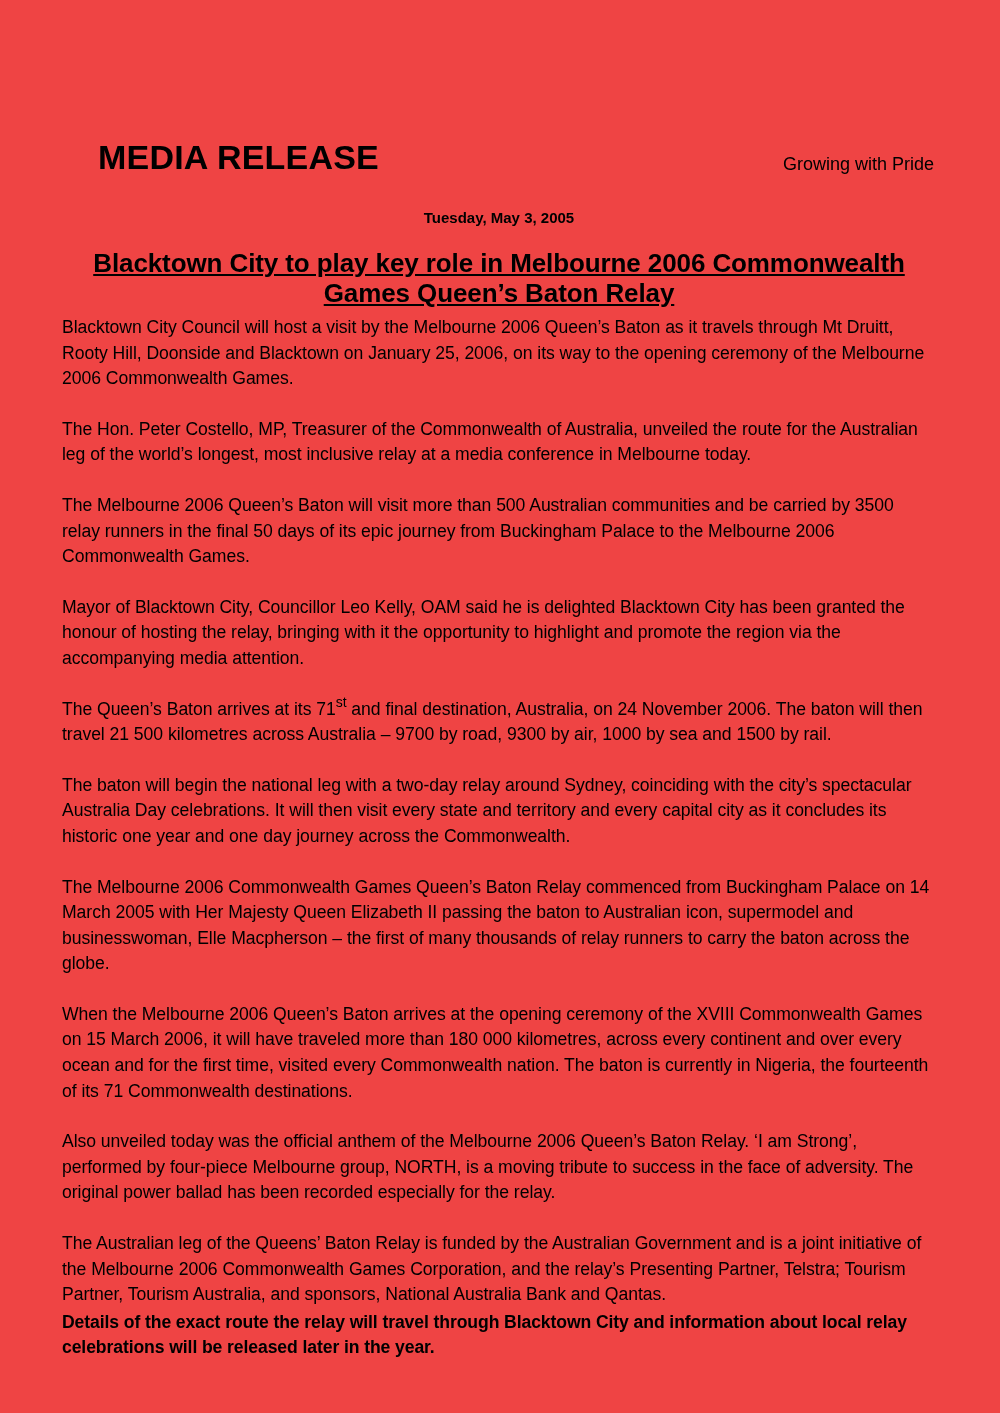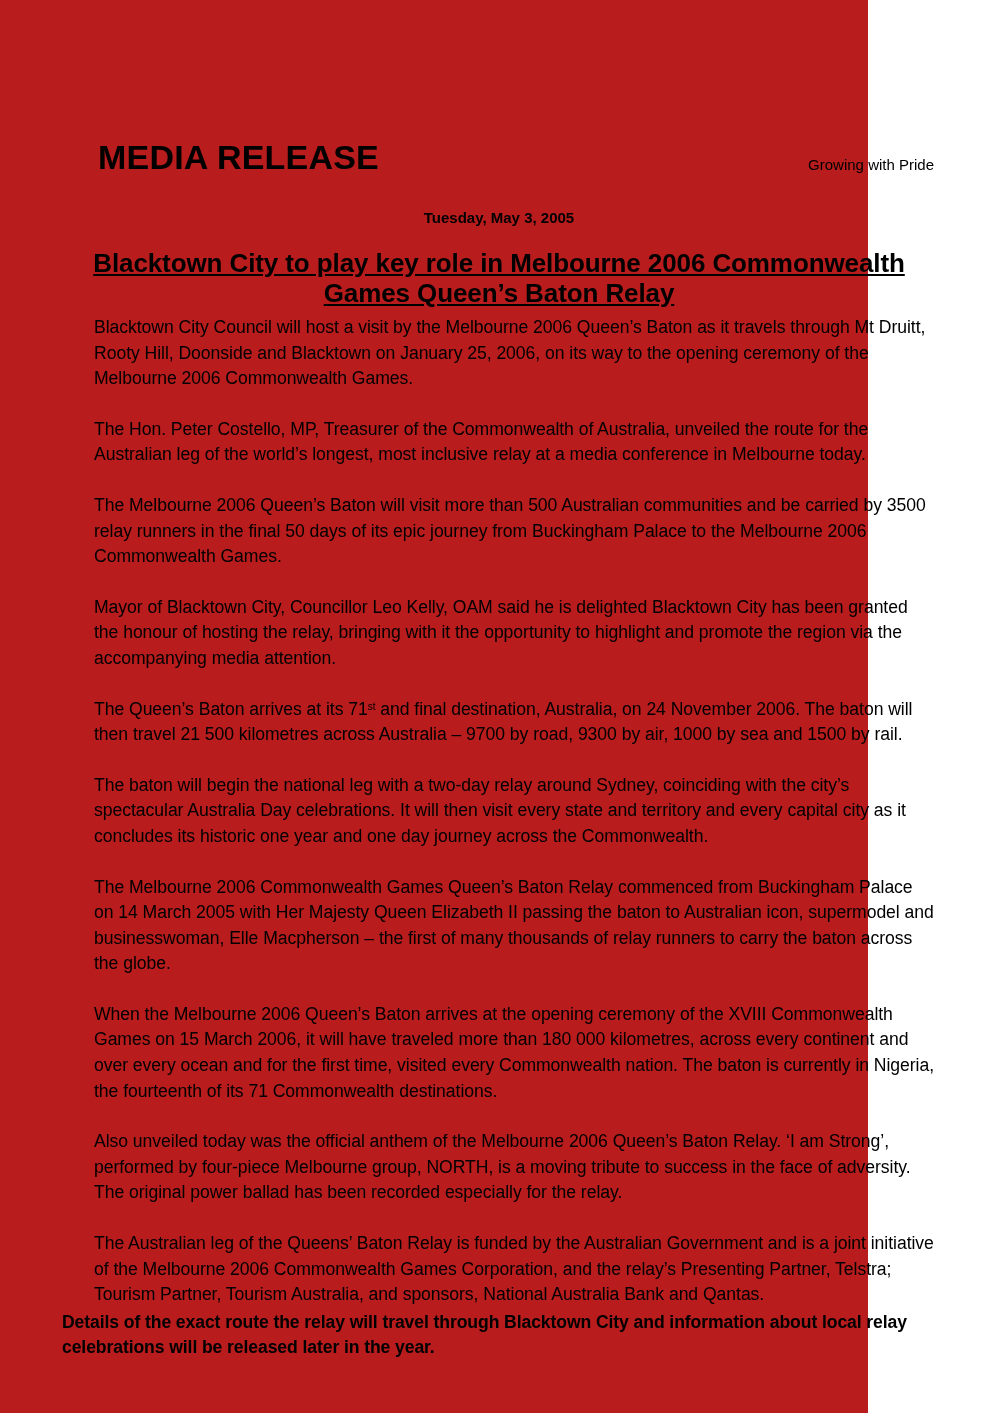--- a/index.html
+++ b/index.html
@@ -9,23 +9,23 @@
   }
   body {
     width: 1000px;
     height: 1413px;
     font-family: "Liberation Sans", sans-serif;
     color: #000000;
     -webkit-font-smoothing: antialiased;
   }
   .page {
     position: relative;
-    width: 868px;
+    width: 1000px;
     height: 1413px;
-    background: #b91c1c;
+    background: #ef4444;
     box-sizing: border-box;
   }
   .content {
     position: absolute;
     left: 62px;
     top: 0;
     width: 874px;
   }
 
   
@@ -41,21 +41,21 @@
     font-size: 34px;
     font-weight: bold;
     letter-spacing: 0.2px;
     line-height: 40px;
     white-space: nowrap;
   }
   .masthead-tagline {
     position: absolute;
     right: 2px;
     top: 17px;
-    font-size: 15px;
+    font-size: 18px;
     font-weight: normal;
     line-height: 21px;
     white-space: nowrap;
   }
 
   
   .date-line {
     text-align: center;
     font-size: 15px;
     font-weight: bold;
@@ -72,34 +72,33 @@
     margin-top: 19px;
     margin-left: 10px;
     margin-right: 10px;
     letter-spacing: -0.1px;
     text-decoration: underline;
   }
 
   
   .body-copy {
     margin-top: 7px;
-    margin-left: 32px;
   }
   .para {
     font-size: 17.6px;
     line-height: 25.6px;
     margin: 0 0 25px 0;
     text-align: left;
     letter-spacing: -0.05px;
   }
   .para:last-child {
     margin-bottom: 0;
   }
   .para sup {
-    font-size: 10px;
+    font-size: 14px;
     line-height: 0;
     vertical-align: 0.55em;
   }
 
   
   .footer-block {
     margin-top: 2px;
   }
   .footer-bold {
     font-size: 17.6px;

